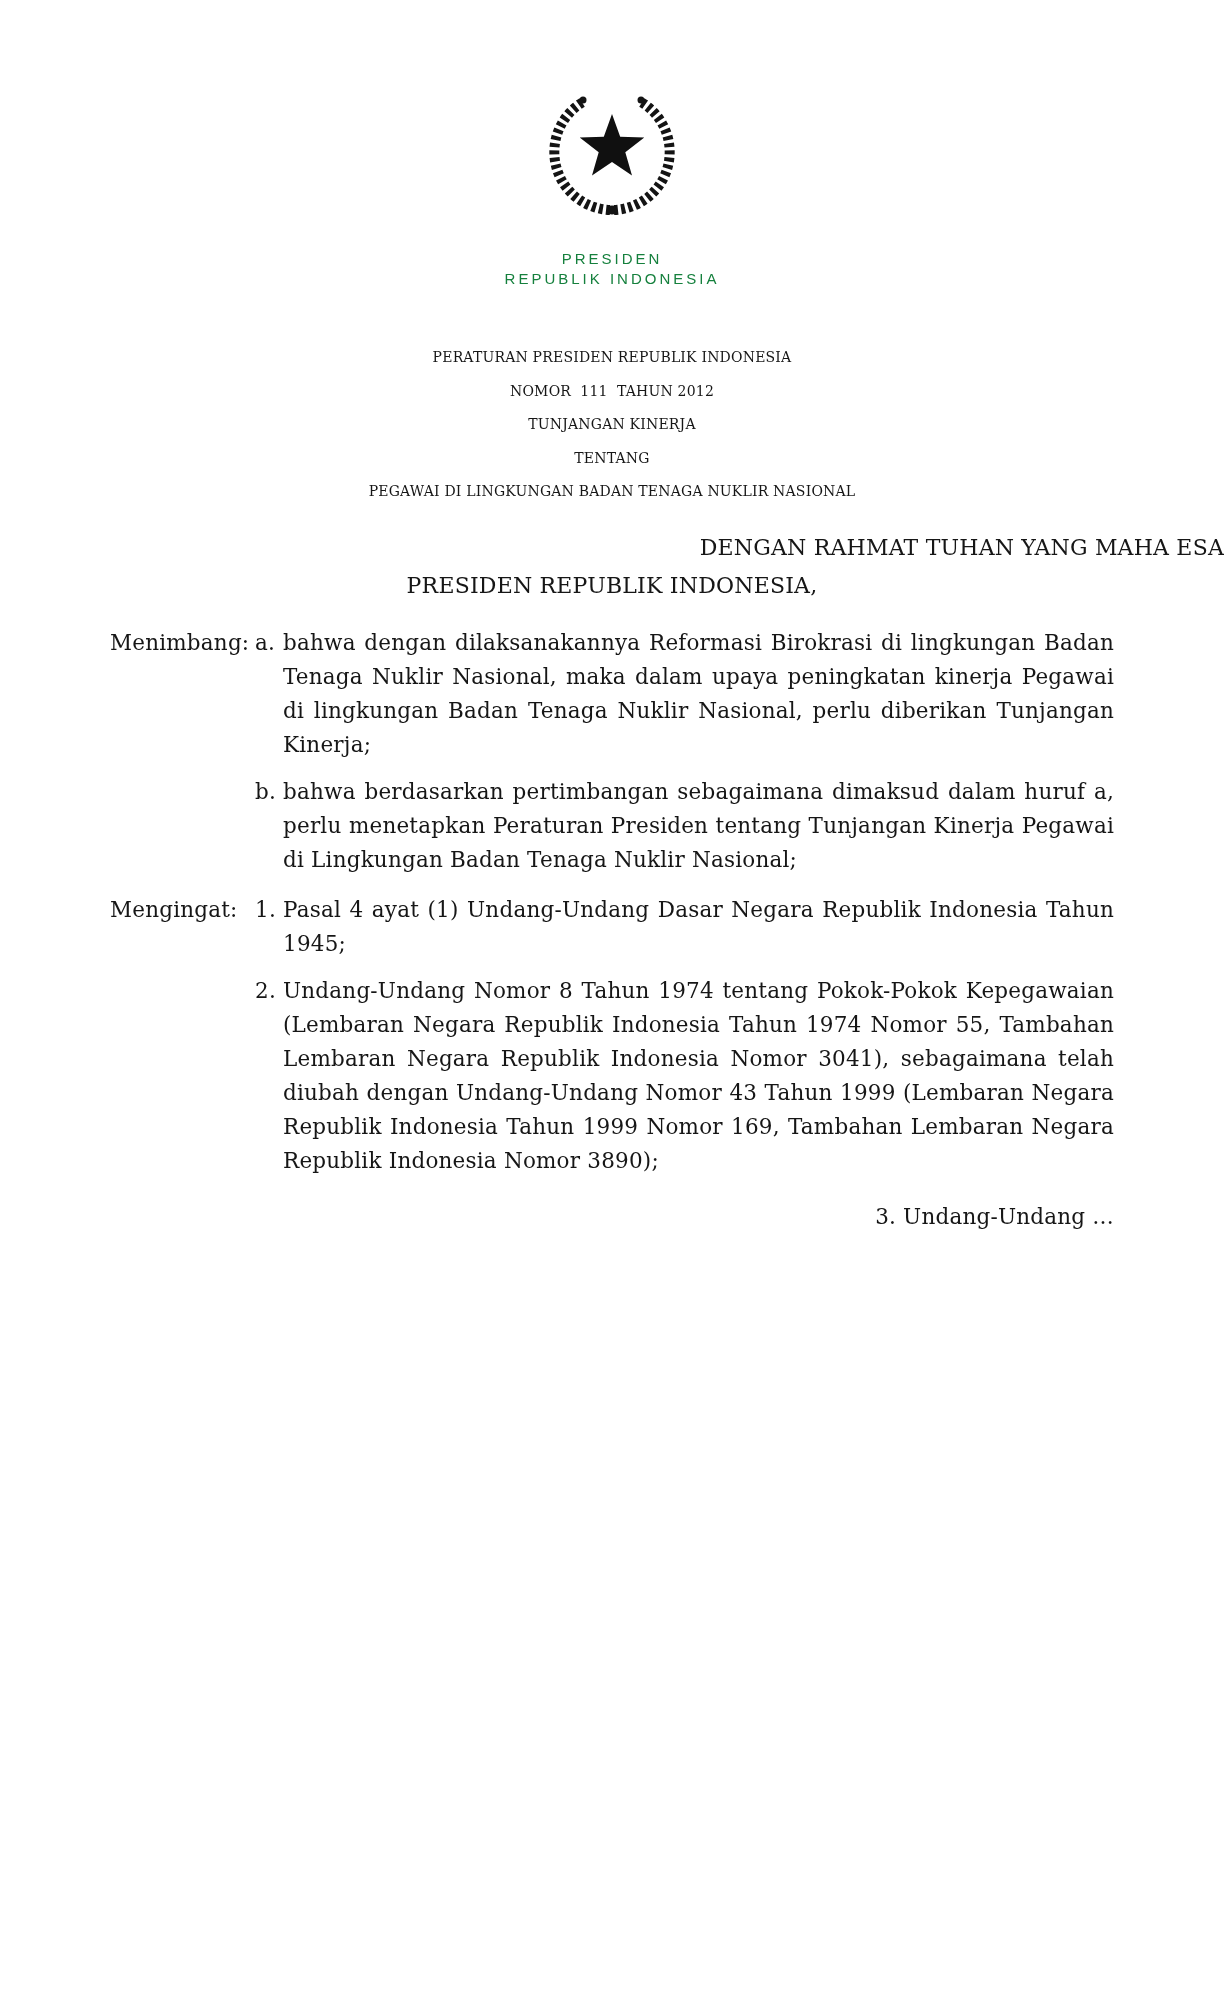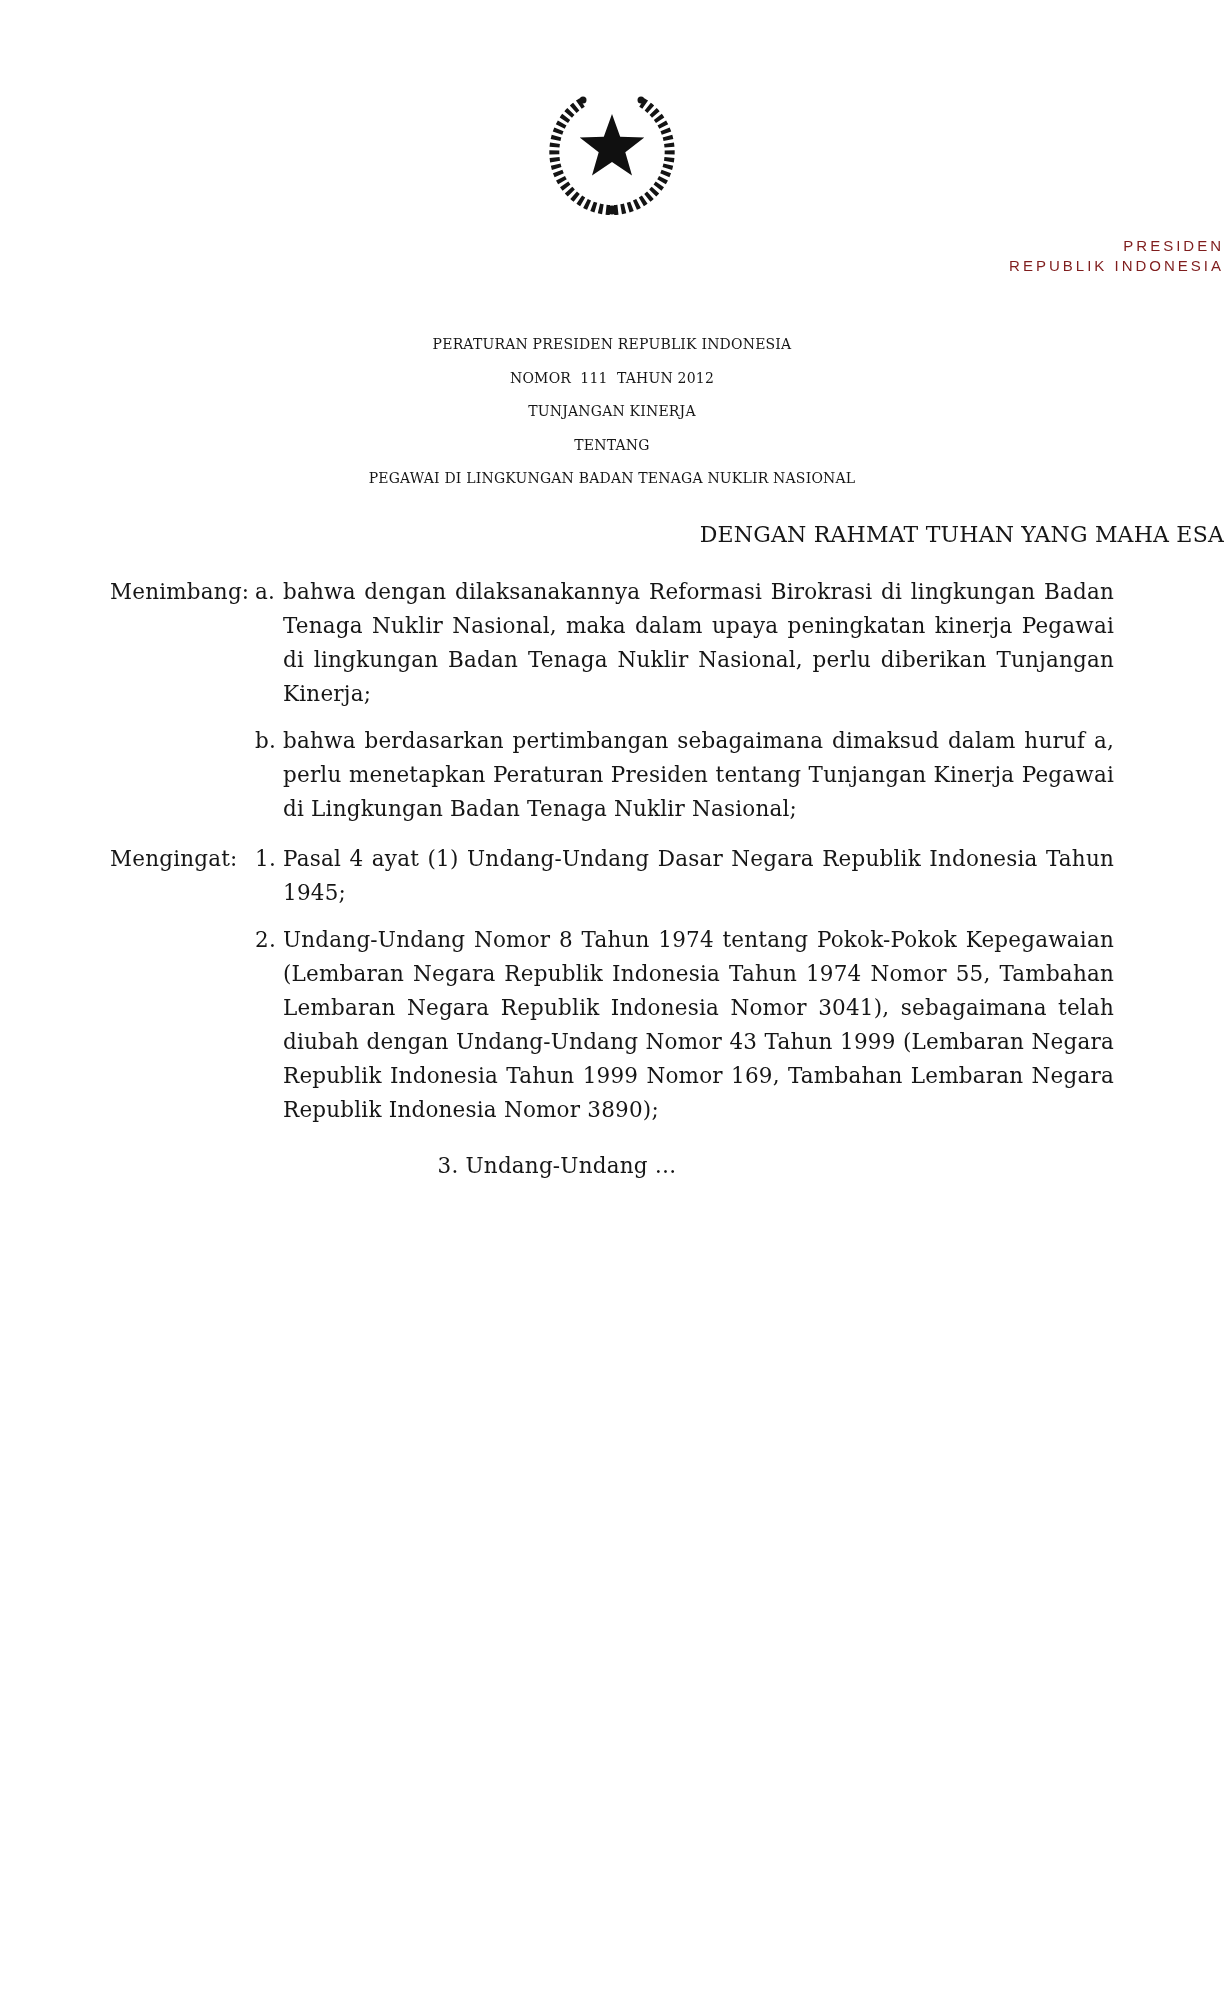--- a/index.html
+++ b/index.html
@@ -22,27 +22,26 @@
 
   
   .emblem {
     text-align: center;
   }
   .emblem svg {
     display: block;
     margin: 0 auto;
   }
   .emblem-caption {
-    margin-top: 6px;
+    margin-top: 19px;
     font-family: "Liberation Sans", sans-serif;
     font-size: 15px;
     letter-spacing: 3px;
     line-height: 20px;
-    color: #7f1d1d;
-    text-align: right;
+    color: #15803d;
   }
 
   
   .title-block {
     margin-top: 52px;
     text-align: center;
     font-size: 14px;
     line-height: 33.5px;
     letter-spacing: 0.2px;
   }
@@ -97,21 +96,21 @@
   }
   .item-text {
     flex: 1 1 auto;
     text-align: justify;
   }
 
   
   .continuation {
     margin-top: 26px;
     padding-right: 110px;
-    text-align: center;
+    text-align: right;
     font-size: 21.5px;
     letter-spacing: 0.2px;
   }
 </style>
 </head>
 <body>
 
 <div class="page">
 
   <div class="emblem">
@@ -136,20 +135,21 @@
 
   <div class="title-block">
     <div class="title-line">PERATURAN PRESIDEN REPUBLIK INDONESIA</div>
     <div class="title-line">NOMOR  111  TAHUN 2012</div>
     <div class="title-line">TUNJANGAN KINERJA</div>
     <div class="title-line">TENTANG</div>
     <div class="title-line">PEGAWAI DI LINGKUNGAN BADAN TENAGA NUKLIR NASIONAL</div>
   </div>
 
   <div class="invocation">DENGAN RAHMAT TUHAN YANG MAHA ESA</div>
+  <div class="issuer">PRESIDEN REPUBLIK INDONESIA,</div>
 
   <div class="body-block">
 
     <div class="section">
       <div class="section-label">Menimbang:</div>
       <div class="section-items">
         <div class="item">
           <div class="item-marker">a.</div>
           <div class="item-text">bahwa dengan dilaksanakannya Reformasi Birokrasi di lingkungan Badan Tenaga Nuklir Nasional, maka dalam upaya peningkatan kinerja Pegawai di lingkungan Badan Tenaga Nuklir Nasional, perlu diberikan Tunjangan Kinerja;</div>
         </div>

